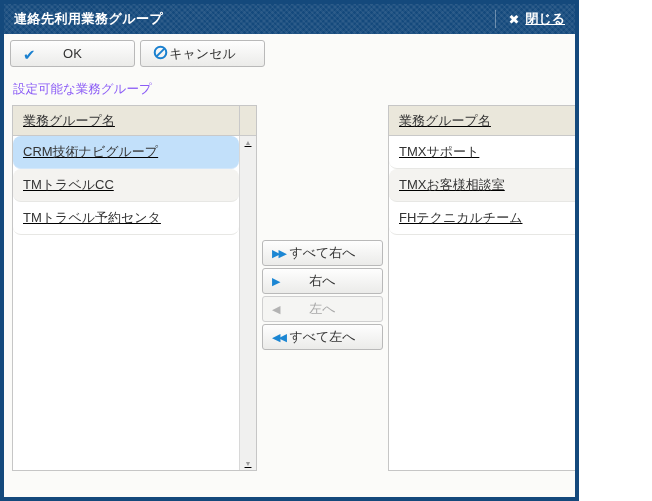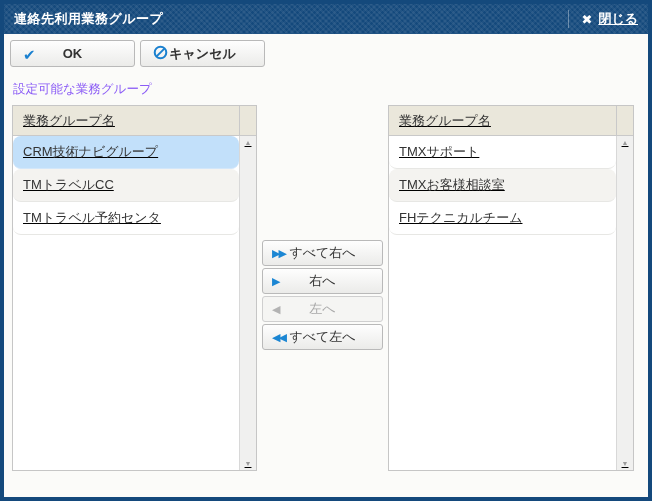--- a/index.html
+++ b/index.html
@@ -1,19 +1,19 @@
 <!DOCTYPE html>
 <html><head>
 <meta charset="utf-8">
 <style>
   html,body { margin:0; padding:0; }
   body { font-family:"Liberation Sans","DejaVu Sans",sans-serif; }
 
   .dialog {
-    position:relative; width:652px; height:501px; box-sizing:border-box;
+    position:relative; width:579px; height:501px; box-sizing:border-box;
     background:#fbfbf9; border:4px solid #14497c; overflow:hidden;
   }
 
   
   .titlebar {
     position:absolute; left:0; top:0; right:0; height:30px;
     background-color:#14497c;
     background-image:
       repeating-linear-gradient(45deg, rgba(255,255,255,0.06) 0 2px, transparent 2px 4px),
       repeating-linear-gradient(-45deg, rgba(255,255,255,0.05) 0 2px, transparent 2px 4px);
@@ -30,21 +30,21 @@
     position:absolute; box-sizing:border-box; cursor:pointer;
     background:linear-gradient(#fefefe,#ebebe9);
     border:1px solid #b9b9b9; border-radius:3px;
   }
   .btn .lbl {
     display:block; width:100%; text-align:center; font-size:13px; color:#333;
   }
 
   .ok-btn    { left:6px;  top:36px; width:125px; height:27px; }
   .cancel-btn{ left:136px; top:36px; width:125px; height:27px; }
-  .ok-btn .lbl, .cancel-btn .lbl { line-height:25px;font-weight:bold; }
+  .ok-btn .lbl, .cancel-btn .lbl { line-height:25px; }
   .btn-ico { position:absolute; left:12px; top:50%; transform:translateY(-50%); line-height:1; }
   .check-ico { color:#1a80cf; font-size:15px; font-weight:bold; }
 
   
   .list-label { position:absolute; top:77px; font-size:12.5px; color:#8b5cf6; }
   .list-label.avail { left:9px; }
   .list-label.assigned { left:384px; }
 
   
   .listbox {

